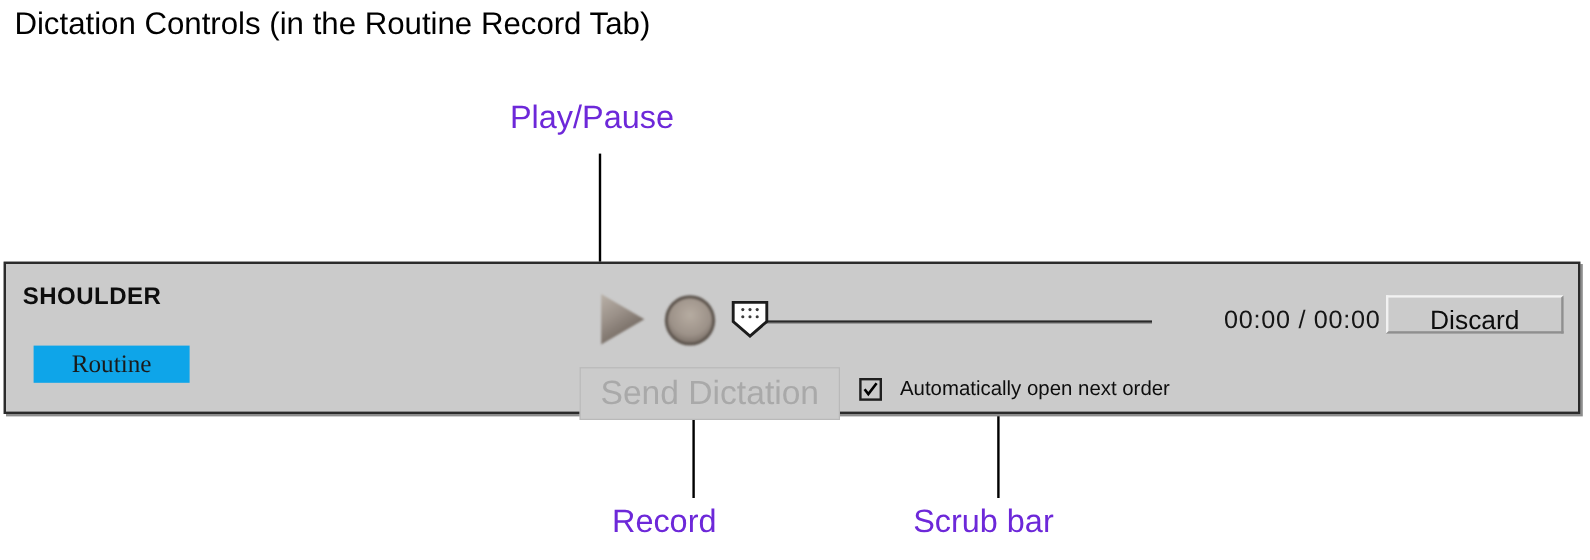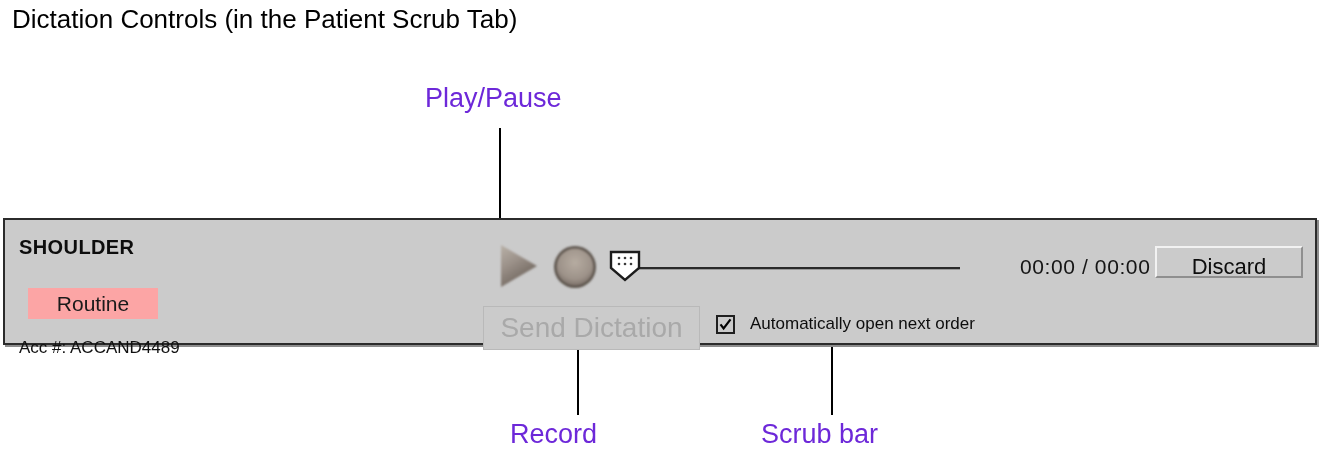--- a/index.html
+++ b/index.html
@@ -72,26 +72,27 @@
     letter-spacing: 0.4px;
     color: #0d0d0d;
     white-space: nowrap;
   }
   .priority-chip {
     position: absolute;
     left: 23px;
     top: 68px;
     width: 130px;
     height: 31px;
-    background: #fca5a5;
+    background: #0ea5e9;
     text-align: center;
     font-size: 21px;
     line-height: 31px;
     color: #1a1a1a;
     box-sizing: border-box;
+    font-family: Liberation Serif, serif;
   }
   .study-date {
     position: absolute;
     left: 166px;
     top: 69px;
     font-size: 21px;
     line-height: 29px;
     color: #1a1a1a;
     white-space: nowrap;
   }
@@ -225,35 +226,34 @@
     font-size: 17px;
     line-height: 28px;
     color: #0d0d0d;
     margin-left: 15px;
     white-space: nowrap;
   }
 </style>
 </head>
 <body>
 
-<div class="fig-title">Dictation Controls (in the Patient Scrub Tab)</div>
+<div class="fig-title">Dictation Controls (in the Routine Record Tab)</div>
 
 <div class="callout callout-play">Play/Pause</div>
 <div class="callout callout-record">Record</div>
 <div class="callout callout-scrub">Scrub bar</div>
 
 <div class="leader leader-play"></div>
 <div class="leader leader-record"></div>
 <div class="leader leader-scrub"></div>
 
 <div class="panel">
 
   <div class="study-name">SHOULDER</div>
   <div class="priority-chip">Routine</div>
-  <div class="acc-number">Acc #: ACCAND4489</div>
 
 </div>
 
 <div class="btn-play">
   <svg width="48" height="52" viewBox="0 0 48 52">
     <defs>
       <linearGradient id="gPlay" x1="0" y1="0" x2="0.55" y2="1">
         <stop offset="0%" stop-color="#b9b1a8"></stop>
         <stop offset="45%" stop-color="#9b9189"></stop>
         <stop offset="100%" stop-color="#6a6058"></stop>

